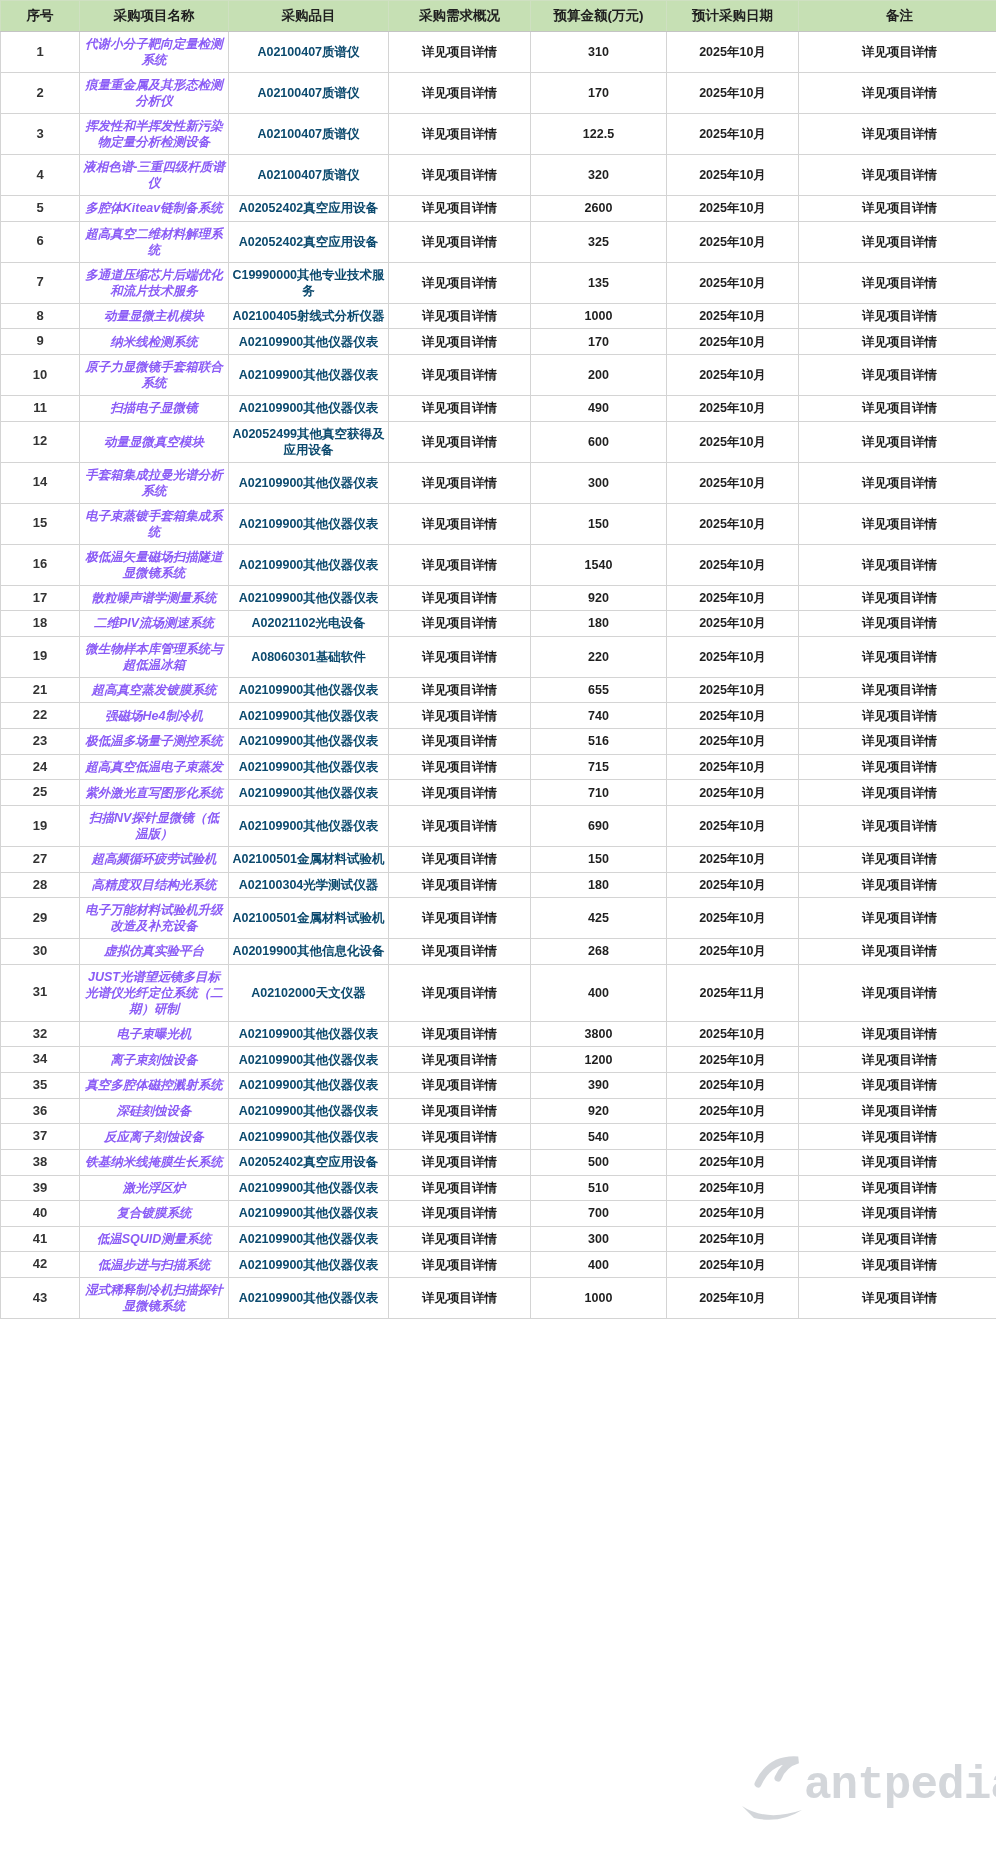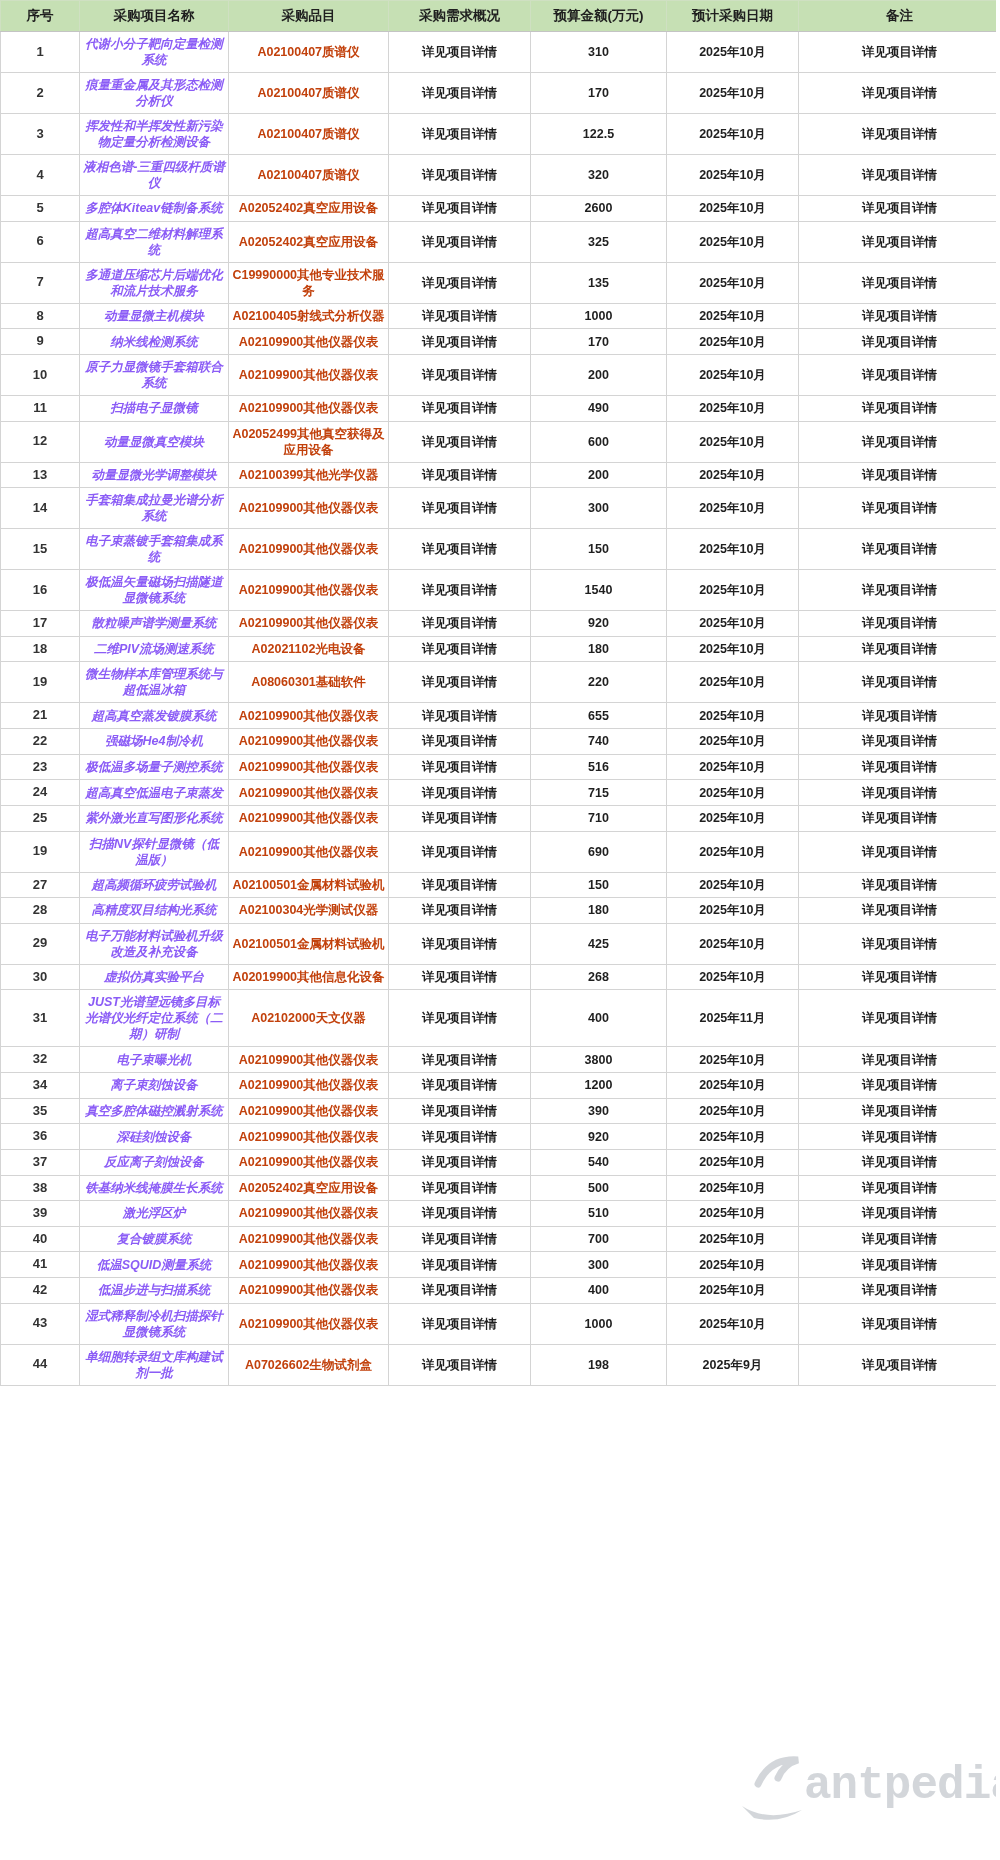--- a/index.html
+++ b/index.html
@@ -23,21 +23,21 @@
     vertical-align:middle;
     padding:4px 3px;
     font-weight:bold;
     font-size:12.5px;
     line-height:1.28;
     background:#ffffff;
     word-break:break-all;
   }
   .col-no   { color:#333333; font-size:13px; }
   .col-name { color:#8b5cf6;font-style:italic; }
-  .col-item { color:#c2410c; }
+  .col-item { color:#0c4a6e; }
   .col-demand, .col-budget, .col-date, .col-note { color:#1f1f1f; }
 
   .watermark {
     position:absolute;
     left:740px;
     top:1748px;
     display:flex;
     align-items:center;
     opacity:0.8;
     pointer-events:none;
@@ -179,29 +179,20 @@
         <tr>
           <td class="col-no">12</td>
           <td class="col-name">动量显微真空模块</td>
           <td class="col-item">A02052499其他真空获得及应用设备</td>
           <td class="col-demand">详见项目详情</td>
           <td class="col-budget">600</td>
           <td class="col-date">2025年10月</td>
           <td class="col-note">详见项目详情</td>
         </tr>
         <tr>
-          <td class="col-no">13</td>
-          <td class="col-name">动量显微光学调整模块</td>
-          <td class="col-item">A02100399其他光学仪器</td>
-          <td class="col-demand">详见项目详情</td>
-          <td class="col-budget">200</td>
-          <td class="col-date">2025年10月</td>
-          <td class="col-note">详见项目详情</td>
-        </tr>
-        <tr>
           <td class="col-no">14</td>
           <td class="col-name">手套箱集成拉曼光谱分析系统</td>
           <td class="col-item">A02109900其他仪器仪表</td>
           <td class="col-demand">详见项目详情</td>
           <td class="col-budget">300</td>
           <td class="col-date">2025年10月</td>
           <td class="col-note">详见项目详情</td>
         </tr>
         <tr>
           <td class="col-no">15</td>
@@ -437,29 +428,20 @@
           <td class="col-date">2025年10月</td>
           <td class="col-note">详见项目详情</td>
         </tr>
         <tr>
           <td class="col-no">43</td>
           <td class="col-name">湿式稀释制冷机扫描探针显微镜系统</td>
           <td class="col-item">A02109900其他仪器仪表</td>
           <td class="col-demand">详见项目详情</td>
           <td class="col-budget">1000</td>
           <td class="col-date">2025年10月</td>
-          <td class="col-note">详见项目详情</td>
-        </tr>
-        <tr>
-          <td class="col-no">44</td>
-          <td class="col-name">单细胞转录组文库构建试剂一批</td>
-          <td class="col-item">A07026602生物试剂盒</td>
-          <td class="col-demand">详见项目详情</td>
-          <td class="col-budget">198</td>
-          <td class="col-date">2025年9月</td>
           <td class="col-note">详见项目详情</td>
         </tr>
       </tbody>
   </table>
 
   <div class="watermark">
     <svg class="wm-swoosh" width="70" height="76" viewBox="0 0 70 76" fill="none" xmlns="http://www.w3.org/2000/svg">
       <path d="M18 36 Q30 10 58 12 Q44 16 38 30" stroke="#c9cdd2" stroke-width="7" fill="none" stroke-linecap="round"></path>
       <path d="M2 58 Q26 74 62 62 Q40 76 14 70 Z" fill="#c9cdd2"></path>
     </svg>

